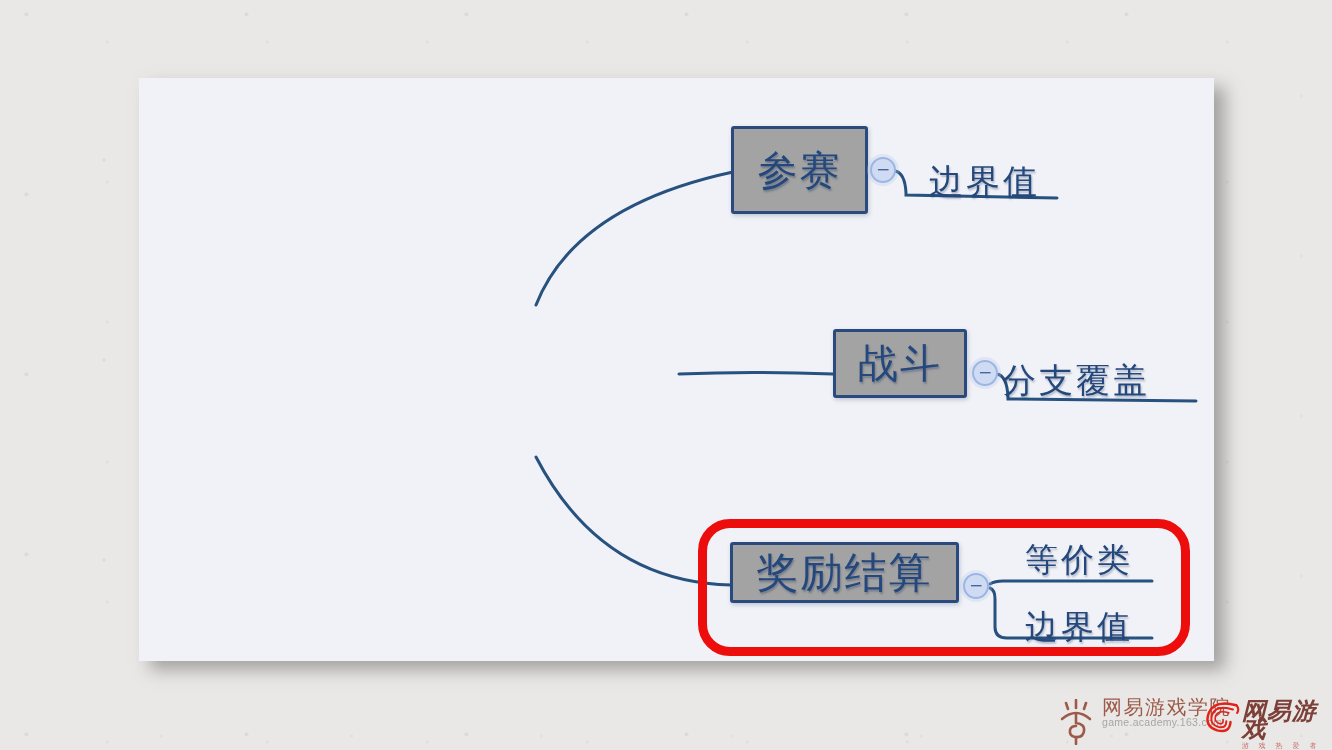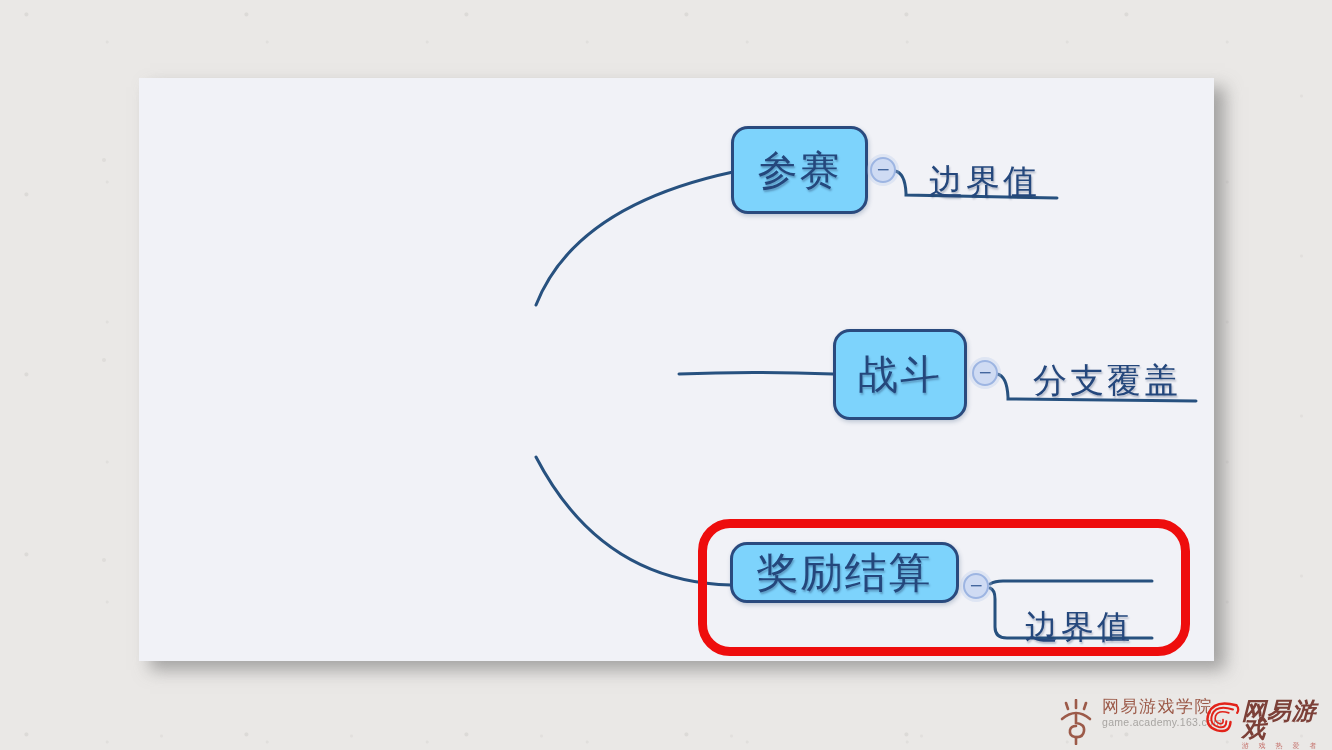--- a/index.html
+++ b/index.html
@@ -28,58 +28,58 @@
   }
   .node-root{
     left:20px;top:224px;width:518px;height:154px;
     background:linear-gradient(180deg,#68a5dc 0%,#5c9ad5 100%);
     border:3px solid #1d5c9b;border-radius:24px;
     color:#1a5fa8;font-size:58px;letter-spacing:6px;
     text-shadow:2px 3px 3px rgba(16,45,84,0.5);
     box-shadow:0 2px 5px rgba(40,70,110,0.3);
   }
   .node-child{
-    background:#7dd3fc;border:3px solid #2a4a7e;border-radius:17px;
+    background:#a3a3a3;border:3px solid #2a4a7e;border-radius:3px;
     color:#24477c;font-size:40px;letter-spacing:2px;
     text-shadow:1px 2px 2px rgba(30,50,90,0.35);
     box-shadow:1px 2px 4px rgba(40,70,110,0.25);
   }
   .node-participation{left:592px;top:48px;width:137px;height:88px;}
-  .node-battle{left:694px;top:251px;width:134px;height:91px;}
+  .node-battle{left:694px;top:251px;width:134px;height:69px;}
   .node-reward{left:591px;top:464px;width:229px;height:61px;font-size:42px;}
   .collapse-btn{
     position:absolute;width:26px;height:26px;border-radius:50%;
     background:#cfdbf3;border:2px solid #9db5e2;box-sizing:border-box;
     color:#44679e;font-size:17px;line-height:20px;text-align:center;
     box-shadow:0 0 0 3px rgba(180,200,235,0.30);
     font-family:"DejaVu Sans",sans-serif;
   }
   .btn-1{left:731px;top:79px;}
   .btn-2{left:833px;top:282px;}
   .btn-3{left:824px;top:495px;}
   .leaf-label{
     position:absolute;font-family:"Liberation Serif","DejaVu Serif",serif;
     color:#24477c;font-size:34px;letter-spacing:3px;white-space:nowrap;
     text-shadow:1px 2px 2px rgba(30,50,90,0.3);
     margin-top:8px;
   }
   .leaf-1{left:790px;top:73px;}
-  .leaf-2{left:894px;top:272px;}
+  .leaf-2{left:863px;top:272px;}
   .leaf-3a{left:886px;top:452px;font-size:33px;}
   .leaf-3b{left:886px;top:519px;font-size:33px;}
   .red-highlight{
     position:absolute;left:559px;top:441px;width:492px;height:137px;
     border:9px solid #ee0d0d;border-radius:32px;box-sizing:border-box;
     pointer-events:none;
   }
   
   .footer{position:absolute;left:1055px;top:694px;width:270px;height:52px;}
   .academy{position:absolute;left:4px;top:4px;display:flex;align-items:flex-start;}
   .academy-glyph{margin-right:9px;margin-top:1px;}
-  .academy-name{color:#9c5a49;font-size:17px;letter-spacing:1.5px;line-height:18px;}
+  .academy-name{color:#9c5a49;font-size:20px;letter-spacing:1.5px;line-height:18px;}
   .academy-url{color:#a8a5a2;font-size:10.5px;line-height:13px;letter-spacing:0.3px;}
   .brand{position:absolute;left:148px;top:2px;display:flex;align-items:flex-start;}
   .brand-text{margin-left:2px;margin-top:6px;}
   .brand-name{
     color:#7c4038;font-size:24px;font-weight:bold;letter-spacing:1px;line-height:18px;
     font-family:"Liberation Serif","DejaVu Serif",serif;font-style:italic;
   }
   .brand-tagline{color:#c4706a;font-size:7px;letter-spacing:4px;line-height:10px;margin-top:3px;}
 </style>
 </head>
@@ -116,20 +116,21 @@
     <div class="node node-child node-reward">
       <span>奖励结算</span>
     </div>
 
     <div class="collapse-btn btn-1">−</div>
     <div class="collapse-btn btn-2">−</div>
     <div class="collapse-btn btn-3">−</div>
 
     <div class="leaf-label leaf-1">边界值</div>
     <div class="leaf-label leaf-2">分支覆盖</div>
+    <div class="leaf-label leaf-3a">等价类</div>
     <div class="leaf-label leaf-3b">边界值</div>
 
     <div class="red-highlight"></div>
   </div>
 
   <div class="footer">
 
     <div class="academy">
       <svg class="academy-glyph" width="34" height="46" viewBox="0 0 34 46">
         <g fill="none" stroke="#9c5a49" stroke-width="2.6" stroke-linecap="round">

